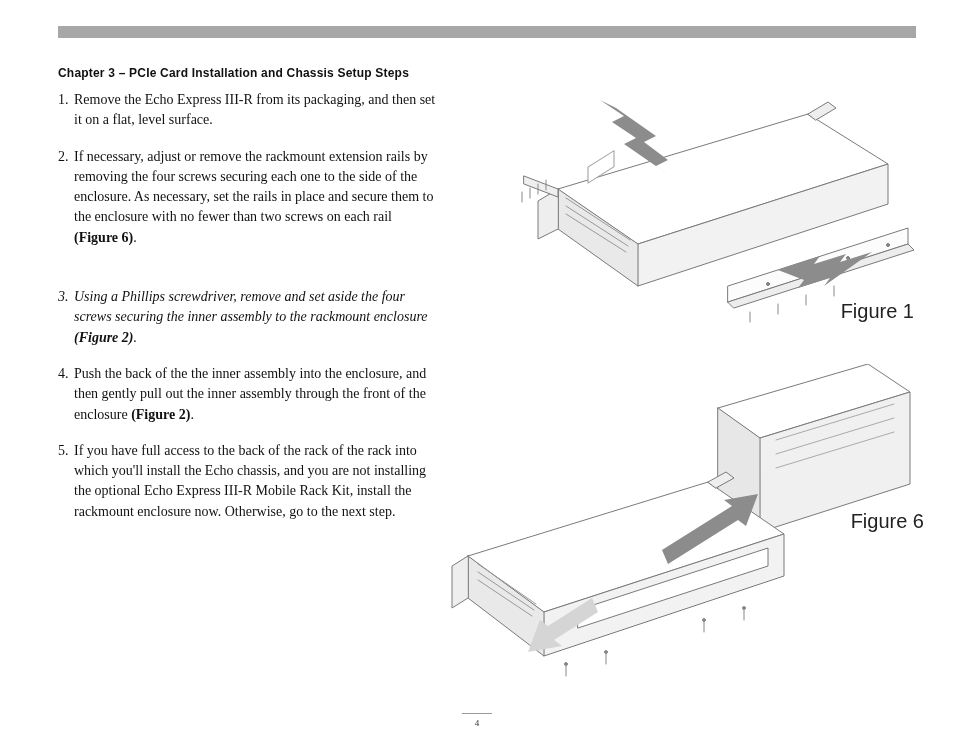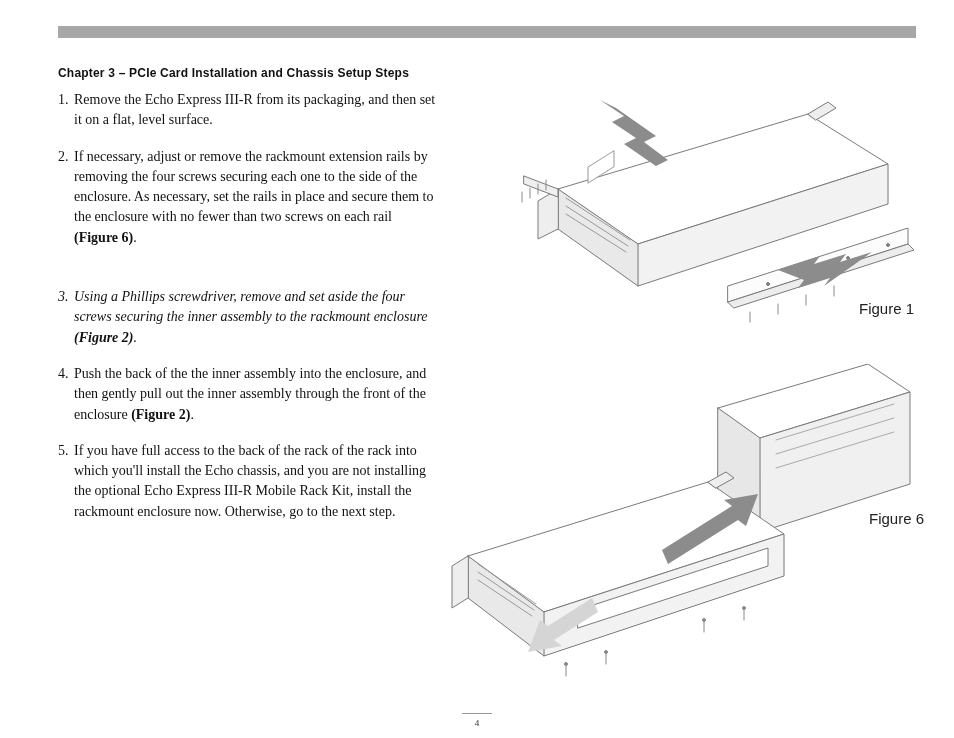--- a/index.html
+++ b/index.html
@@ -67,21 +67,21 @@
     position: absolute;
     stroke: #777;
     stroke-width: 1;
     fill: none;
     stroke-linejoin: round;
     stroke-linecap: round;
   }
   .fig-label {
     position: absolute;
     font-family: "Trebuchet MS", Arial, sans-serif;
-    font-size: 15px;
+    font-size: 20px;
     color: #222;
   }
   .page-line {
     position: absolute;
     left: 50%;
     bottom: 24px;
     width: 30px;
     margin-left: -15px;
     border-top: 1px solid #999;
   }

